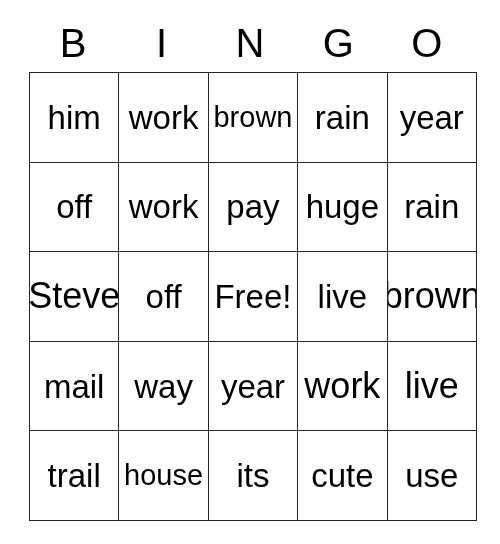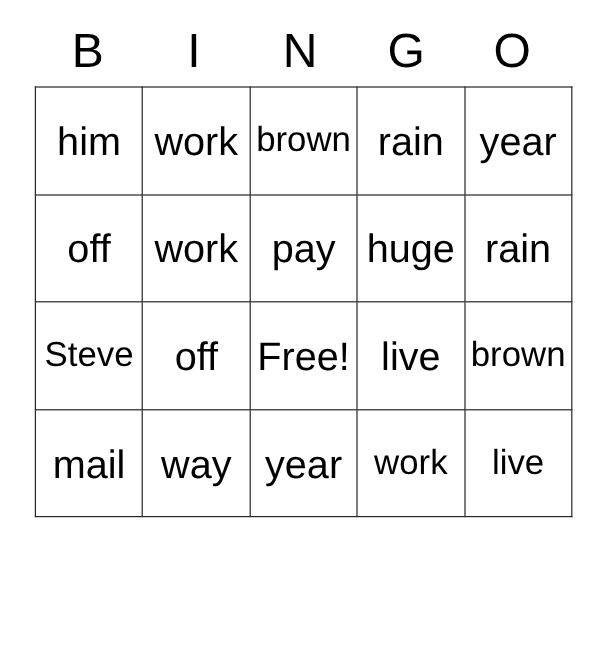--- a/index.html
+++ b/index.html
@@ -65,21 +65,21 @@
     align-items: center;
     justify-content: center;
     width: 100%;
     height: 100%;
     white-space: nowrap;
     line-height: 1;
   }
   
   .sz-l  { font-size: 33px; }
   
-  .sz-m  { font-size: 29px; }
+  .sz-m  { font-size: 36px; }
   
   .sz-s  { font-size: 29px; }
 </style>
 </head>
 <body>
 
 <div id="bingo-card">
 
   <div id="bingo-header">
     <div class="header-cell">B</div>
@@ -152,16 +152,33 @@
           <td>
             <div class="cell-inner sz-l">year</div>
           </td>
           <td>
             <div class="cell-inner sz-m">work</div>
           </td>
           <td>
             <div class="cell-inner sz-m">live</div>
           </td>
         </tr>
+        <tr>
+          <td>
+            <div class="cell-inner sz-l">trail</div>
+          </td>
+          <td>
+            <div class="cell-inner sz-s">house</div>
+          </td>
+          <td>
+            <div class="cell-inner sz-l">its</div>
+          </td>
+          <td>
+            <div class="cell-inner sz-l">cute</div>
+          </td>
+          <td>
+            <div class="cell-inner sz-l">use</div>
+          </td>
+        </tr>
       </tbody>
   </table>
 
 </div>
 
 </body></html>

